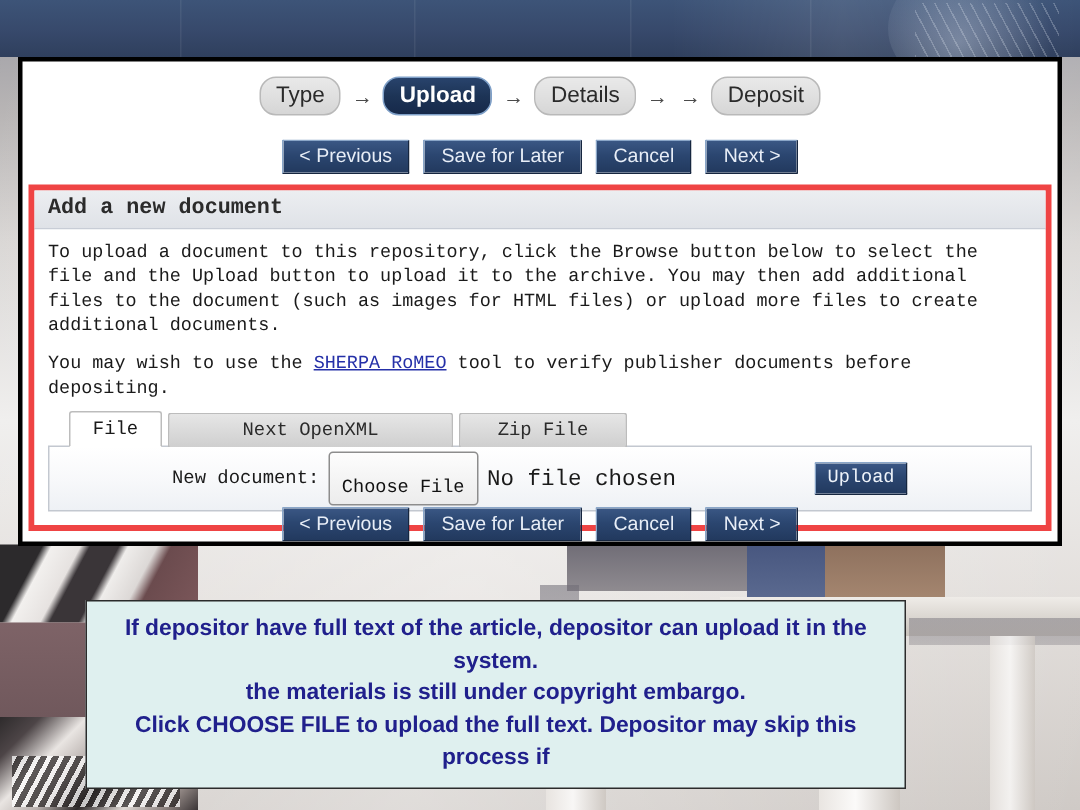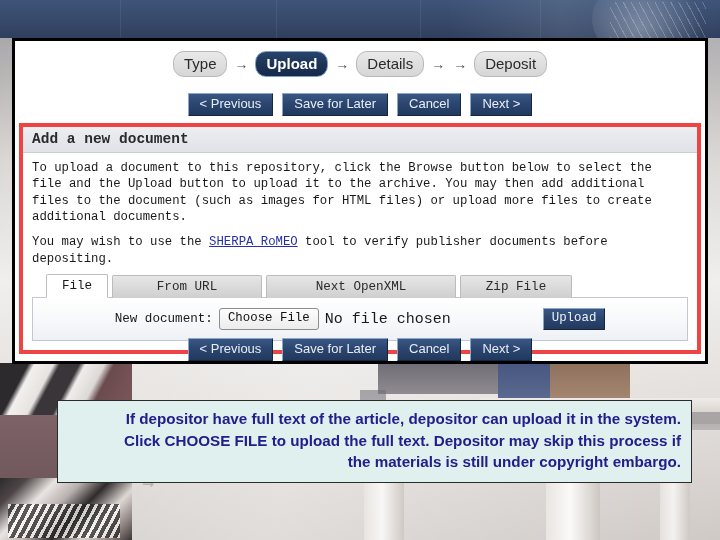--- a/index.html
+++ b/index.html
@@ -310,21 +310,21 @@
   .field-label {
     font-size: 12.6px;
     color: #1a1a1a;
   }
   .choose-file-btn {
     font-size: 12.4px;
     color: #111111;
     background: linear-gradient(to bottom, #fdfdfd, #ececec);
     border: 1px solid #8d8d8d;
     border-radius: 3px;
-    padding: 2px 8px 3px;
+    padding: 16px 8px 3px;
     line-height: 1.15;
     white-space: nowrap;
   }
   .no-file-text {
     font-size: 15px;
     color: #1a1a1a;
   }
   .upload-btn {
     font-size: 12.4px;
     color: #eef3fa;
@@ -339,26 +339,26 @@
     line-height: 1.2;
     white-space: nowrap;
   }
   .card-spacer { height: 9px; }
 
   
   .caption-box {
     position: absolute;
     left: 57px;
     top: 400px;
-    width: 635px;
+    width: 547px;
     padding: 7px 10px 9px;
     box-sizing: border-box;
     background: #dff0ef;
     border: 1px solid #2b2b2b;
-    text-align: right;
+    text-align: center;
   }
   .caption-text {
     font-size: 15.2px;
     font-weight: bold;
     color: #20208c;
     line-height: 1.42;
     margin: 0;
   }
 </style>
 </head>
@@ -419,21 +419,20 @@
     </div>
 
     <div class="content-card">
       <div class="card-header">Add a new document</div>
       <div class="card-body">
         <p class="intro-para">To upload a document to this repository, click the Browse button below to select the file and the Upload button to upload it to the archive. You may then add additional files to the document (such as images for HTML files) or upload more files to create additional documents.</p>
         <p class="sherpa-para"><span>You may wish to use the </span><span class="sherpa-link">SHERPA RoMEO</span><span> tool to verify publisher documents before depositing.</span></p>
 
         <div class="tabs">
           <div class="tab t-file active">File</div>
-          <div class="tab t-url">From URL</div>
           <div class="tab t-oxml">Next OpenXML</div>
           <div class="tab t-zip">Zip File</div>
         </div>
 
         <div class="tab-panel">
           <div class="upload-line">
             <span class="field-label">New document:</span>
             <span class="choose-file-btn">Choose File</span>
             <span class="no-file-text">No file chosen</span>
             <span class="upload-btn">Upload</span>
@@ -446,17 +445,17 @@
     <div class="btn-row bottom">
       <div class="nav-btn">&lt; Previous</div>
       <div class="nav-btn">Save for Later</div>
       <div class="nav-btn">Cancel</div>
       <div class="nav-btn">Next &gt;</div>
     </div>
   </div>
 
   <div class="caption-box">
     <p class="caption-text">If depositor have full text of the article, depositor can upload it in the system.</p>
+    <p class="caption-text">the materials is still under copyright embargo.</p>
     <p class="caption-text">Click CHOOSE FILE to upload the full text. Depositor may skip this process if</p>
-    <p class="caption-text">the materials is still under copyright embargo.</p>
   </div>
 
 </div>
 
 </body></html>

